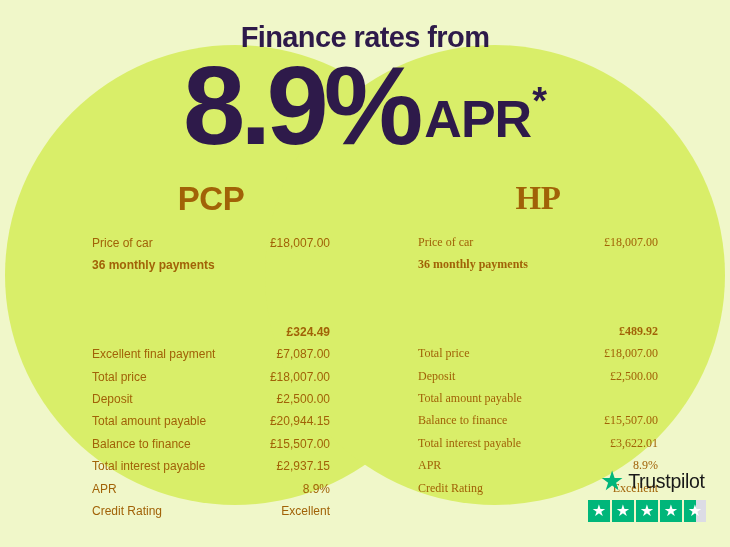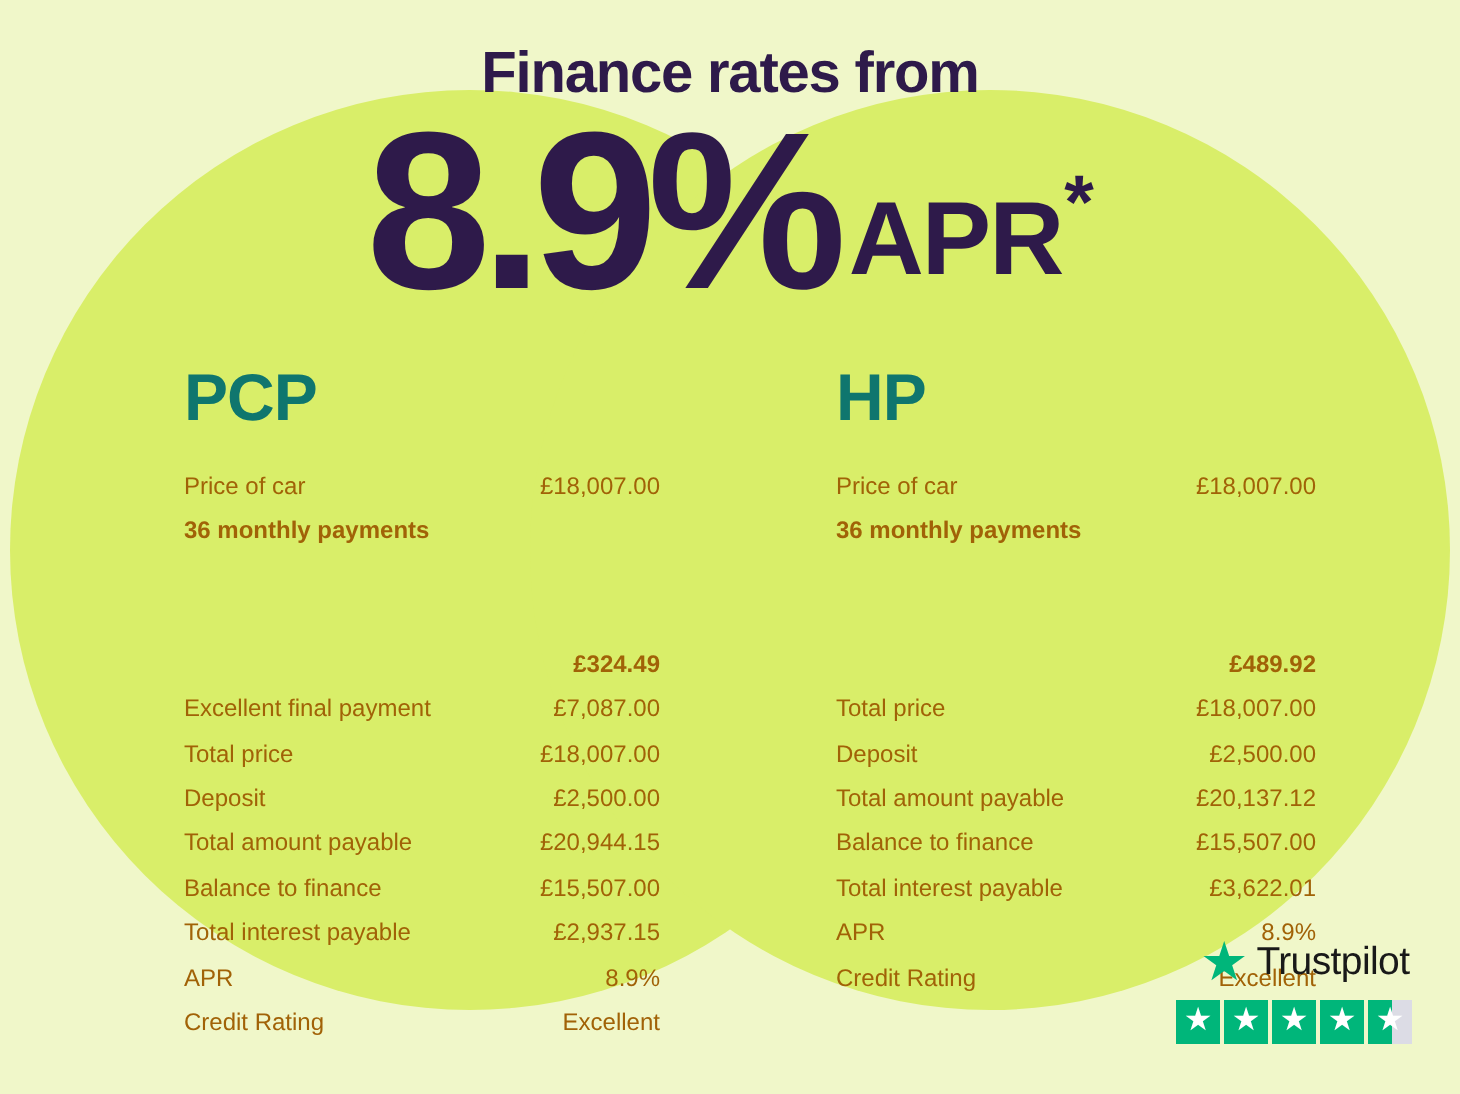--- a/index.html
+++ b/index.html
@@ -49,25 +49,26 @@
     position:relative; top:-7px;
   }
   .rate-asterisk {
     font-size:38px; font-weight:800;
     position:relative; top:-30px; margin-left:1px;
   }
 
   
   .table { position:absolute; top:180px; }
   .table.pcp { left:92px;  width:238px; }
-  .table.hp  { left:418px; width:240px; }
+  .table.hp  { left:418px; width:240px;font-family:Liberation Serif, serif; }
   .table-heading {
+    text-align:center;
     font-size:33px; font-weight:800;
     letter-spacing:-0.5px;
-    color:#0f766e;
+    color:#a16207;
     margin-bottom:14px;
   }
   .rows { display:block; }
   .row {
     display:flex; justify-content:space-between;
     font-size:12px; line-height:22.4px;
     color:#a16207;
     gap:44px;
   }
   .row.bold { font-weight:700;flex-direction:column; }
@@ -178,21 +179,20 @@
         <div class="row">
           <span class="label">Total price</span>
           <span class="value">£18,007.00</span>
         </div>
         <div class="row">
           <span class="label">Deposit</span>
           <span class="value">£2,500.00</span>
         </div>
         <div class="row">
           <span class="label">Total amount payable</span>
-          <span class="value">£20,137.12</span>
         </div>
         <div class="row">
           <span class="label">Balance to finance</span>
           <span class="value">£15,507.00</span>
         </div>
         <div class="row">
           <span class="label">Total interest payable</span>
           <span class="value">£3,622.01</span>
         </div>
         <div class="row">

